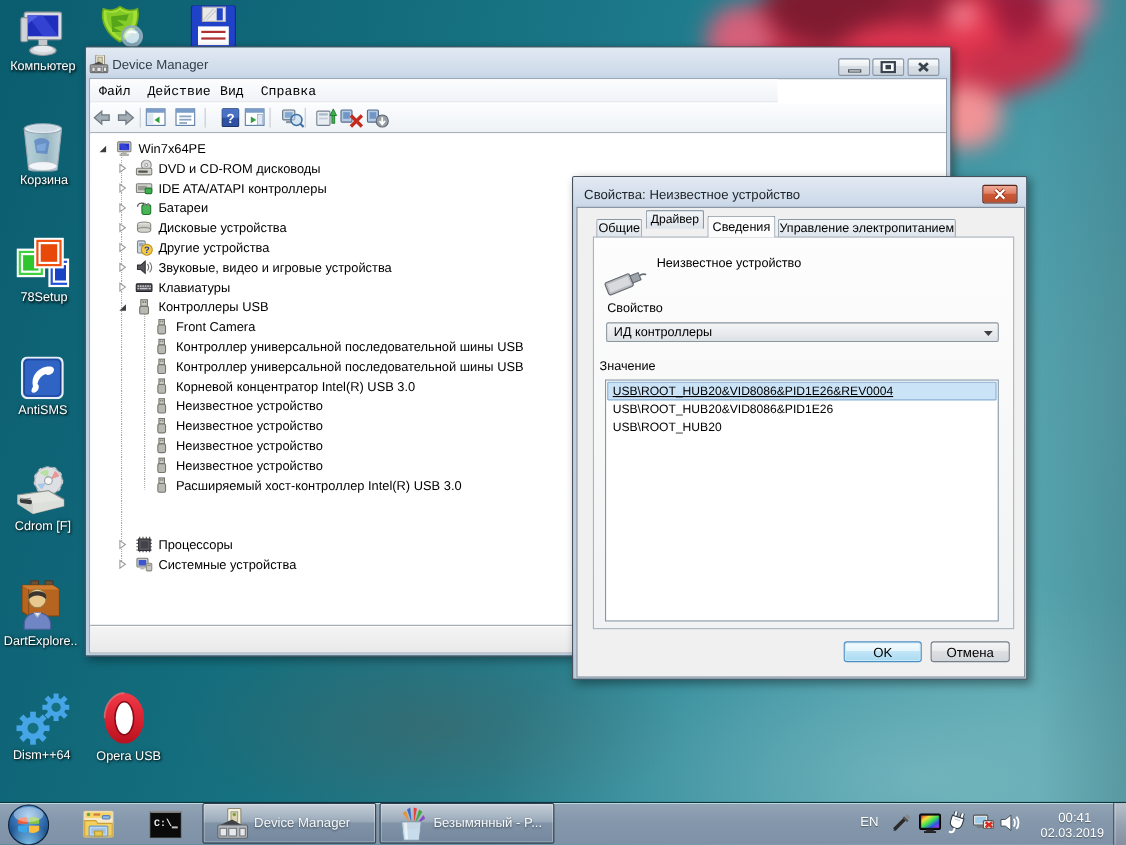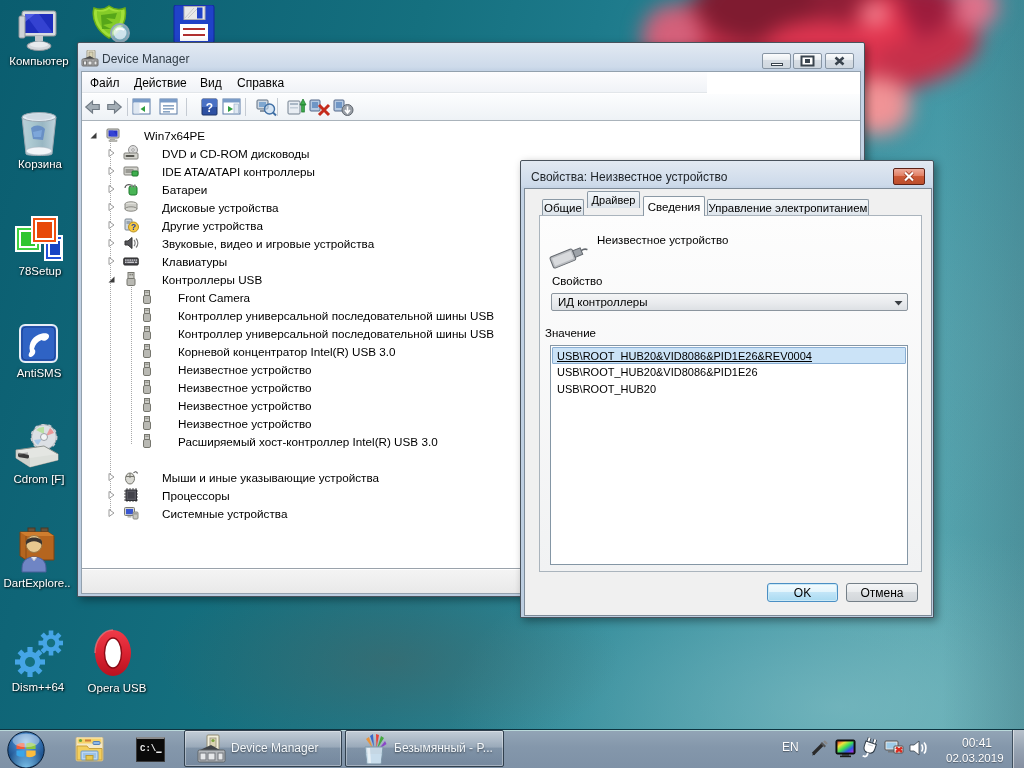--- a/index.html
+++ b/index.html
@@ -25,21 +25,21 @@
 .tbtn { position:absolute; border:1px solid #8795a4; border-radius:2px;
   background:linear-gradient(#fbfcfd, #e9edf1 45%, #d8dee5 46%, #cfd7df); }
 
 #dmmenu { position:absolute; background:linear-gradient(#fdfdfe,#f0f3f7); border-bottom:1px solid #e2e6ea; color:#000; font-size:12px; }
 #dmmenu span { position:absolute; top:4px; }
 #dmtool { position:absolute; background:linear-gradient(#fcfdfe,#eef2f6); border-bottom:1px solid #aab3bb; }
 .tsep { position:absolute; top:4px; width:1px; height:18px; background:#c5cbd3; }
 
 .trow { position:absolute; height:18px; display:flex; align-items:center; color:#000; font-size:11.7px; white-space:nowrap; }
 .trow svg { flex:0 0 auto; }
-.trow .txt { margin-left:23px; }
+.trow .txt { margin-left:5px; }
 
 .lbl { position:absolute; color:#000; font-size:11.5px; white-space:nowrap; }
 </style>
 </head>
 <body>
 <svg width="0" height="0" style="position:absolute;">
 <defs>
 <symbol id="i-exp" viewBox="0 0 10 10">
         <path d="M2.5 8.5 L8.5 2.5 L8.5 8.5 Z" fill="#3c3c3c"></path>
       </symbol>
@@ -310,21 +310,21 @@
         </svg>
     </div>
     <div class="tbtn" style="left:747px;top:10px;width:29px;height:16px;color:#39434d;font-size:12px;font-weight:bold;text-align:center;">
       <svg width="27" height="14" viewBox="0 0 27 14">
           <path d="M9.5 3.5 L17.5 10.5 M17.5 3.5 L9.5 10.5" stroke="#39434d" stroke-width="2.6"></path>
         </svg>
     </div>
 
     <div class="abs" style="left:3px;top:28px;width:780px;height:523px;background:#fff;border:1px solid #93a1ae;">
 
-      <div id="dmmenu" style="left:0;top:0;width:625px;height:21px;">
+      <div id="dmmenu" style="left:0;top:0;width:625px;height:21px;font-family:Liberation Mono, monospace;">
         <span style="left:8px;">Файл</span>
         <span style="left:52px;">Действие</span>
         <span style="left:118px;">Вид</span>
         <span style="left:155px;">Справка</span>
       </div>
       <div id="dmtool" style="left:0;top:22px;width:778px;height:27px;">
         <svg class="abs" style="left:1px;top:4px;" width="19" height="18" viewBox="0 0 20 20">
             <path d="M10 3.5 L2.5 10 L10 16.5 L10 12.8 L17.5 12.8 L17.5 7.2 L10 7.2 Z" fill="#a3adb5" stroke="#707a84" stroke-width="1.3"></path>
           </svg>
         <svg class="abs" style="left:23px;top:4px;" width="19" height="18" viewBox="0 0 20 20">
@@ -515,29 +515,20 @@
             <svg width="16" height="16">
               <use href="#i-usbdev"></use>
             </svg>
             <span class="txt">Неизвестное устройство</span>
           </div>
         <div class="trow" style="left:57px;top:310px;">
             <svg width="16" height="16">
               <use href="#i-usbdev"></use>
             </svg>
             <span class="txt">Расширяемый хост-контроллер Intel(R) USB 3.0</span>
-          </div>
-        <div class="trow" style="left:24px;top:346px;">
-            <svg width="10" height="10">
-              <use href="#i-col"></use>
-            </svg>
-            <svg style="margin-left:7px;" width="16" height="16">
-              <use href="#i-mou"></use>
-            </svg>
-            <span class="txt">Мыши и иные указывающие устройства</span>
           </div>
         <div class="trow" style="left:24px;top:364px;">
             <svg width="10" height="10">
               <use href="#i-col"></use>
             </svg>
             <svg style="margin-left:7px;" width="16" height="16">
               <use href="#i-cpu"></use>
             </svg>
             <span class="txt">Процессоры</span>
           </div>

